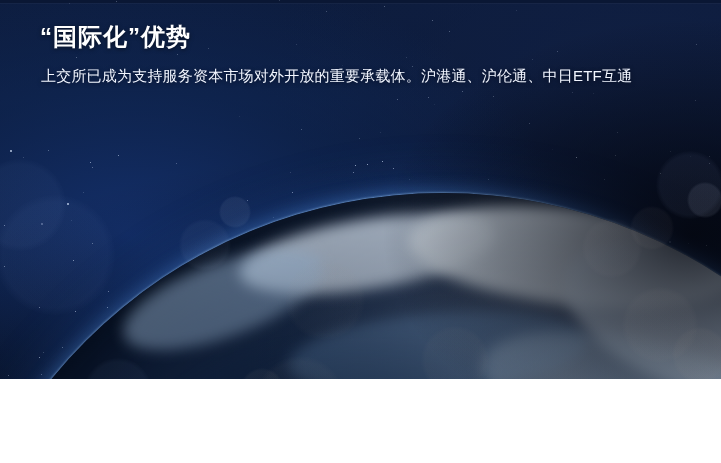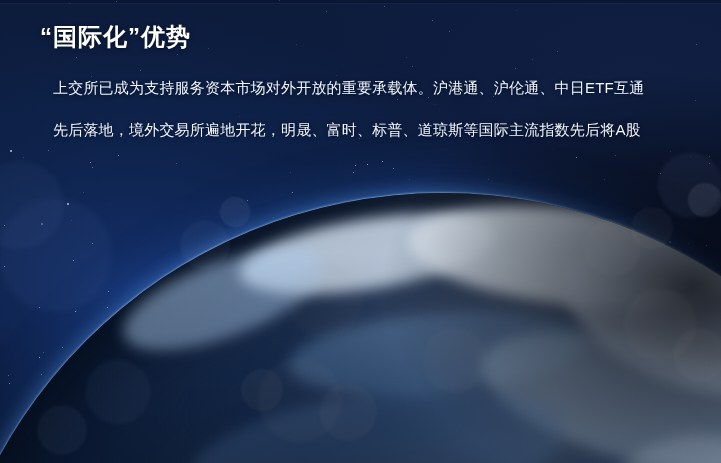--- a/index.html
+++ b/index.html
@@ -1,20 +1,20 @@
 <!DOCTYPE html>
 <html><head>
 <meta charset="utf-8">
 <style>
   html,body{margin:0;padding:0;background:#fff;}
   body{font-family:"Liberation Sans","DejaVu Sans",sans-serif;}
 
   #banner{
     position:relative;
-    width:721px;height:463px;
+    width:721px;height:379px;
     overflow:hidden;
     background:#a21caf;
   }
 
   
   .sky{
     position:absolute;inset:0;
     background:
       radial-gradient(ellipse 600px 380px at 18% 62%, #14306b 0%, rgba(16,42,92,.55) 38%, rgba(10,22,48,0) 72%),
       radial-gradient(ellipse 520px 300px at 88% 18%, #101f42 0%, rgba(10,20,42,0) 70%),
@@ -123,21 +123,21 @@
     font-size:24px;font-weight:bold;color:#ffffff;
     letter-spacing:1px;line-height:1.2;white-space:nowrap;
     text-shadow:0 1px 4px rgba(0,0,0,.55);
   }
   .body{
     position:absolute;left:41px;top:61px;width:648px;
     font-size:15px;color:#f2f6ff;line-height:30px;
     letter-spacing:.2px;
     text-shadow:0 1px 4px rgba(0,8,26,.75);
   }
-  .body p{margin:12px;white-space:nowrap;}
+  .body p{margin:0;white-space:nowrap;}
 </style>
 </head>
 <body>
 
 <div id="banner">
 
   <div class="sky"></div>
   <div class="topline"></div>
   <div class="topline2"></div>
 
@@ -392,17 +392,16 @@
       <s style="left:656px;top:151px;width:68px;height:68px;background:radial-gradient(circle, rgba(110,125,165,.09) 0%, rgba(110,125,165,.09) 62%, rgba(255,255,255,0) 72%);"></s>
       <s style="left:687px;top:182px;width:36px;height:36px;background:radial-gradient(circle, rgba(190,200,225,.10) 0%, rgba(190,200,225,.10) 62%, rgba(255,255,255,0) 72%);"></s>
       <s style="left:179px;top:219px;width:52px;height:52px;background:radial-gradient(circle, rgba(190,205,235,.045) 0%, rgba(190,205,235,.045) 62%, rgba(255,255,255,0) 72%);"></s>
       <s style="left:219px;top:196px;width:32px;height:32px;background:radial-gradient(circle, rgba(200,215,240,.07) 0%, rgba(200,215,240,.07) 62%, rgba(255,255,255,0) 72%);"></s>
     </div>
 
   <div class="copy">
     <div class="title">“国际化”优势</div>
     <div class="body">
       <p>上交所已成为支持服务资本市场对外开放的重要承载体。沪港通、沪伦通、中日ETF互通</p>
-      <p>先后落地，境外交易所遍地开花，明晟、富时、标普、道琼斯等国际主流指数先后将A股</p>
     </div>
   </div>
 
 </div>
 
 </body></html>

